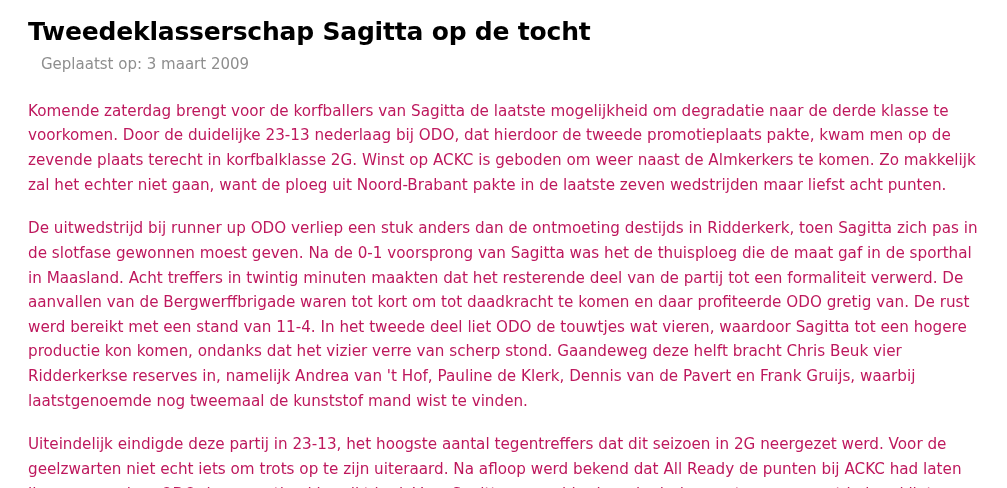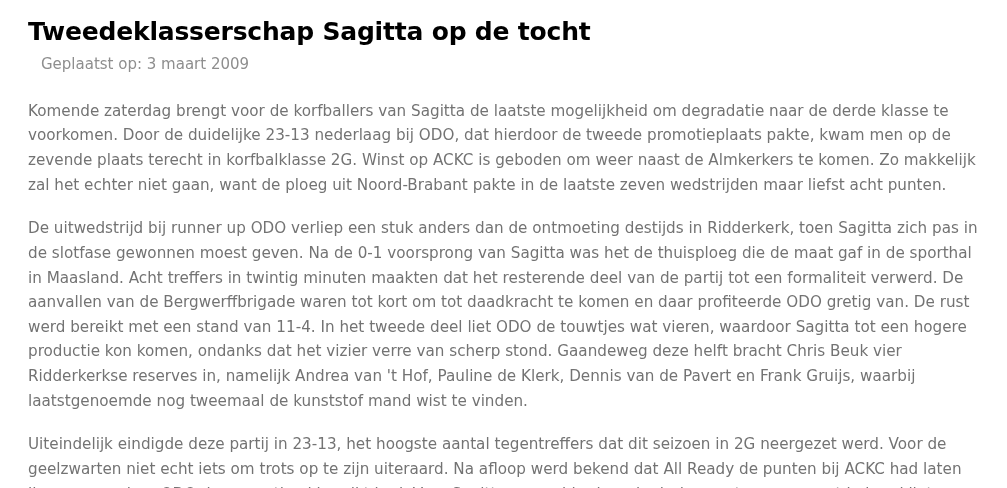--- a/index.html
+++ b/index.html
@@ -31,21 +31,21 @@
   }
   .article-meta {
     font-size: 15px;
     color: #8e8e8e;
     margin: 0 0 26px 13px;
     font-weight: normal;
   }
   .article-body p {
     font-size: 15.2px;
     line-height: 1.62;
-    color: #737373;
+    color: #be185d;
     margin: 0 0 19px 0;
     text-align: left;
   }
   .article-body p:last-child {
     margin-bottom: 0;
   }
 </style>
 </head>
 <body>
 

